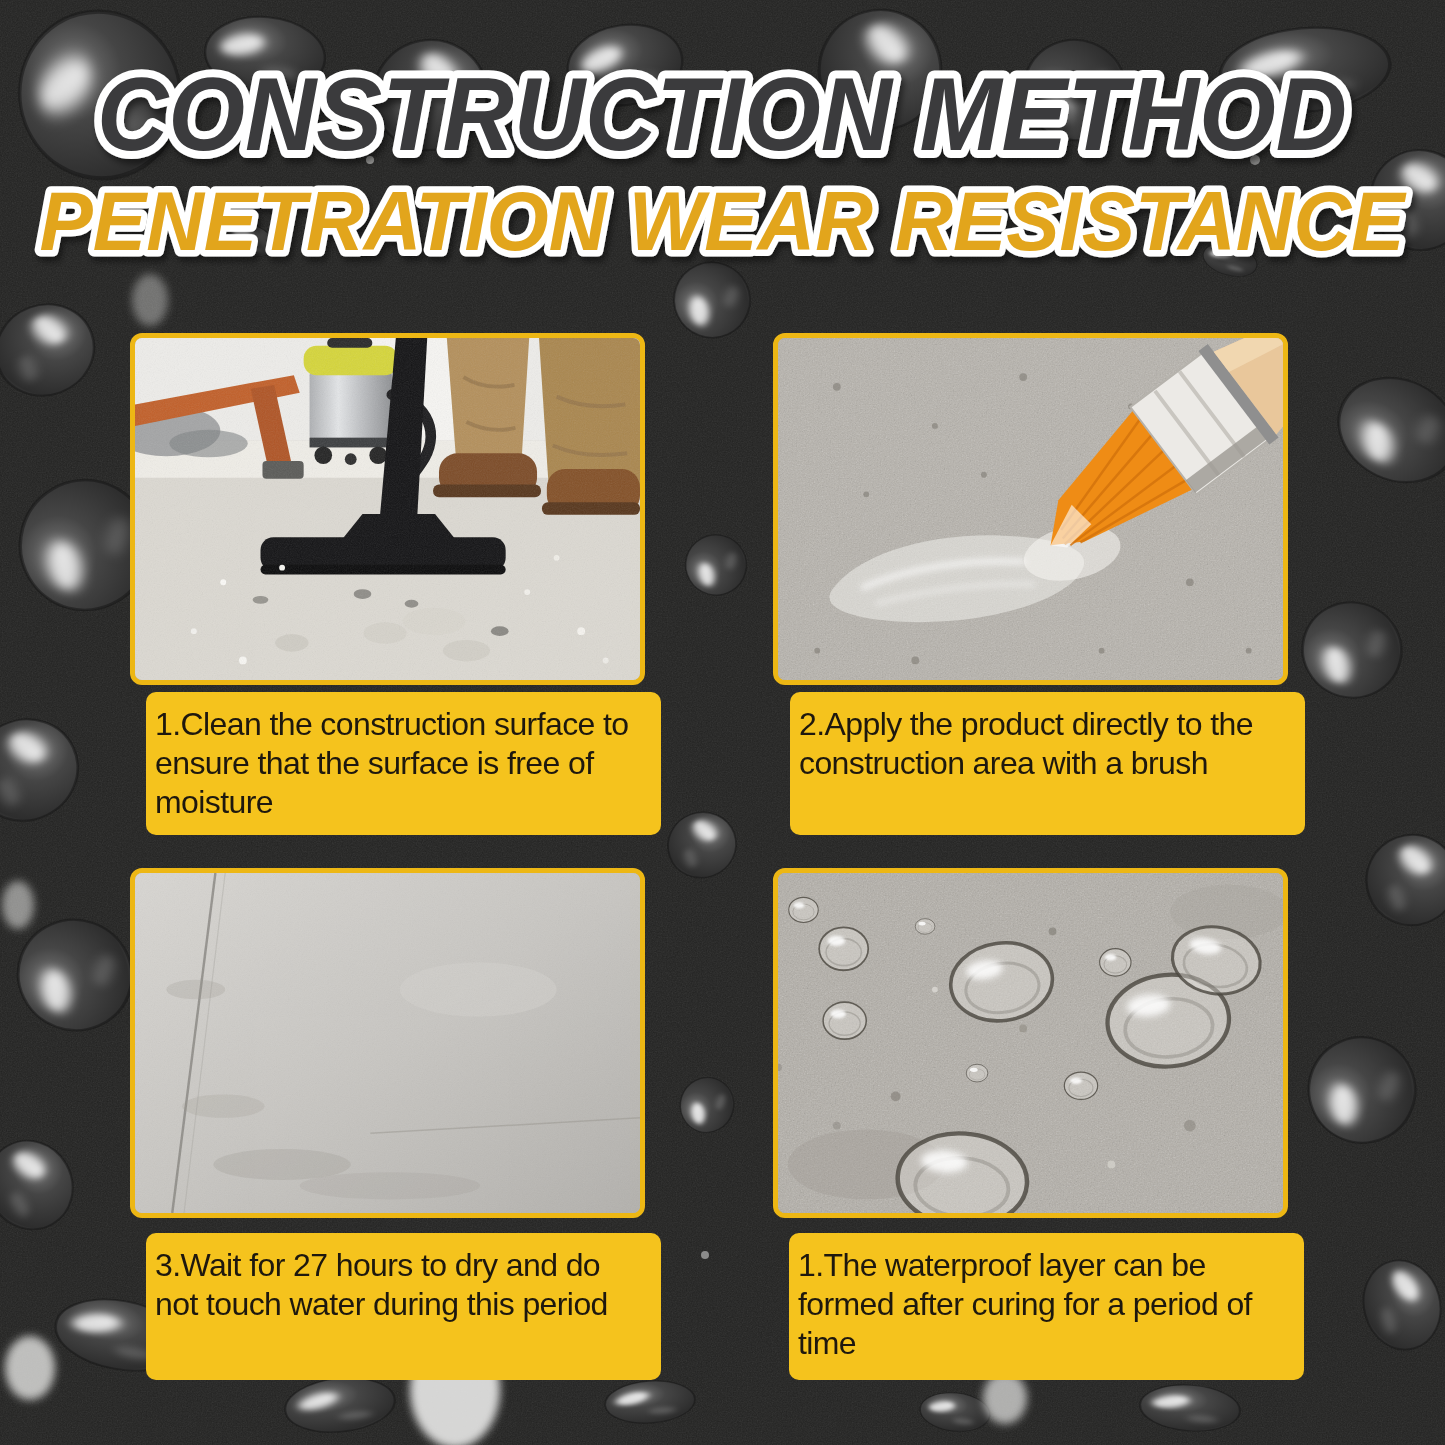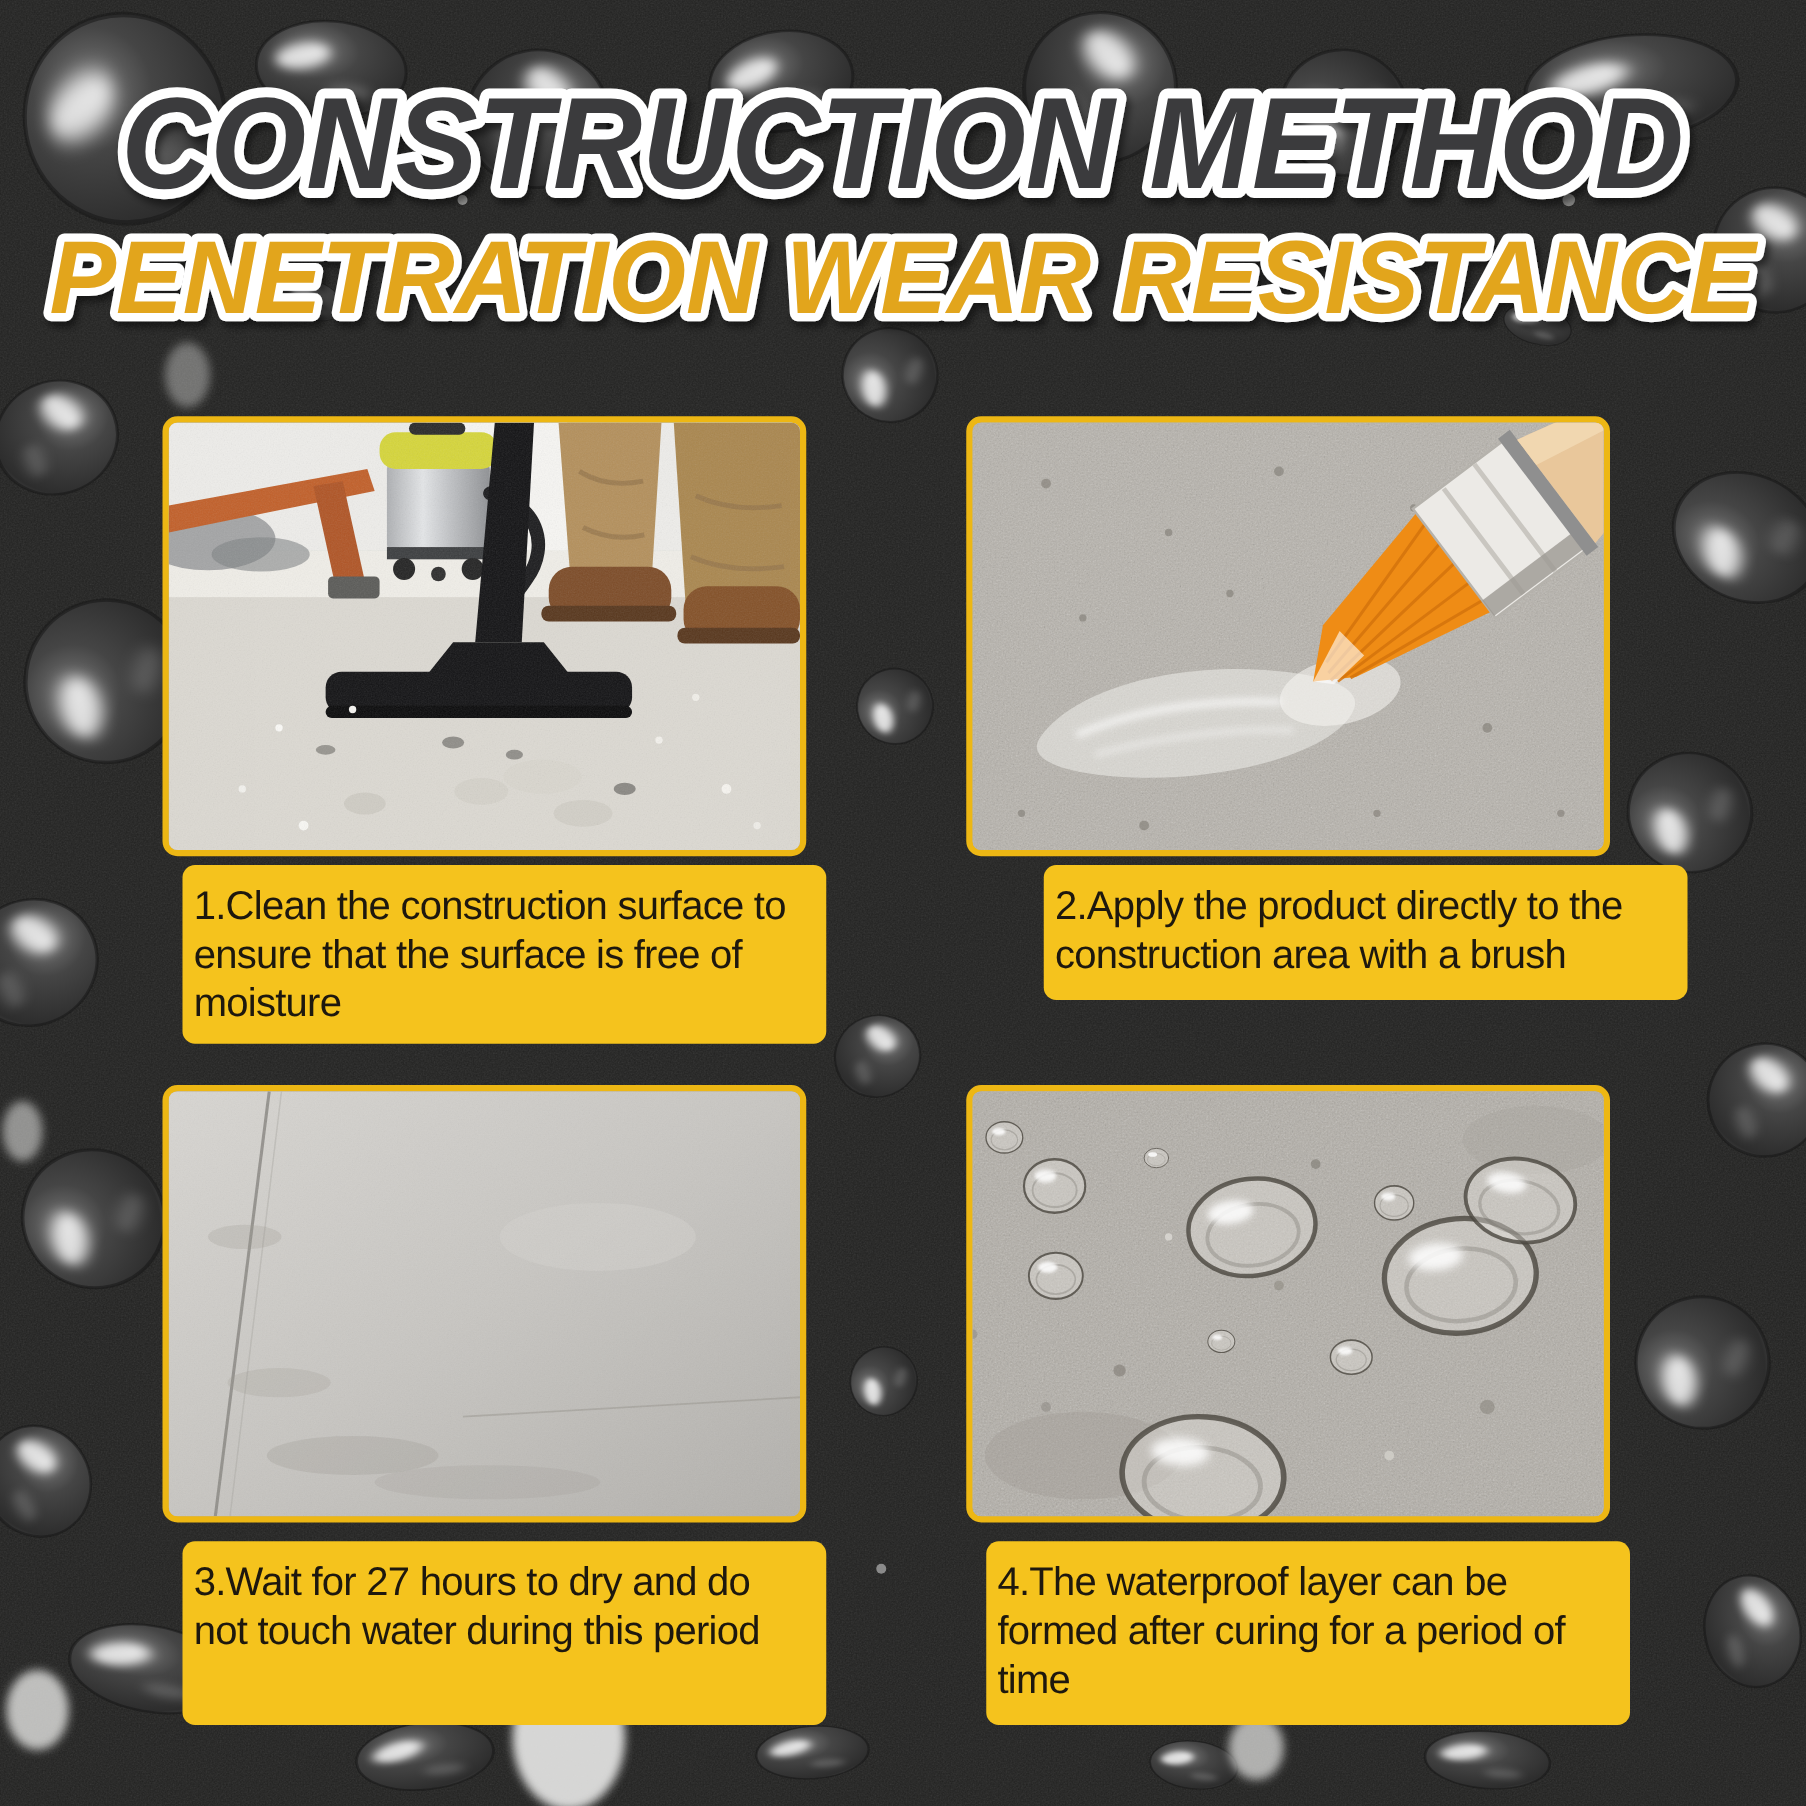--- a/index.html
+++ b/index.html
@@ -21,21 +21,21 @@
     background:var(--accent-yellow,#f5c31d);
     border-radius:10px;padding:13px 17px 10px 9px;
     color:var(--caption-text,#1e180e);
     font-size:32px;line-height:1.22;letter-spacing:-0.6px;margin-left:16px;
   }
   .p1{left:130px;top:333px;height:352px;}
   .p2{left:773px;top:333px;height:352px;}
   .p3{left:130px;top:868px;height:350px;}
   .p4{left:773px;top:868px;height:350px;}
   .c1{left:130px;top:692px;height:143px;}
-  .c2{left:819px;top:692px;height:108px;}
+  .c2{left:774px;top:692px;height:143px;}
   .c3{left:130px;top:1233px;height:147px;}
   .c4{left:773px;top:1233px;height:147px;}
 </style>
 </head>
 <body>
 
 <div class="page">
 
   <svg class="bg-svg" width="1445" height="1445" viewBox="0 0 1445 1445" aria-hidden="true">
     <defs>
@@ -315,15 +315,15 @@
         <use href="#wdrop" transform="translate(309,219) scale(0.34,0.37)"></use>
         <use href="#wdrop" transform="translate(203,206) scale(0.22,0.24)"></use>
         <use href="#wdrop" transform="translate(150,55) scale(0.2,0.21)"></use>
       </g>
     </svg>
   </figure>
 
   <div class="caption c1">1.Clean the construction surface to ensure that the surface is free of moisture</div>
   <div class="caption c2">2.Apply the product directly to the construction area with a brush</div>
   <div class="caption c3">3.Wait for 27 hours to dry and do not touch water during this period</div>
-  <div class="caption c4">4.The waterproof layer can be formed after curing for a period of time</div>
+  <div class="caption c4">1.The waterproof layer can be formed after curing for a period of time</div>
 
 </div>
 
 </body></html>

